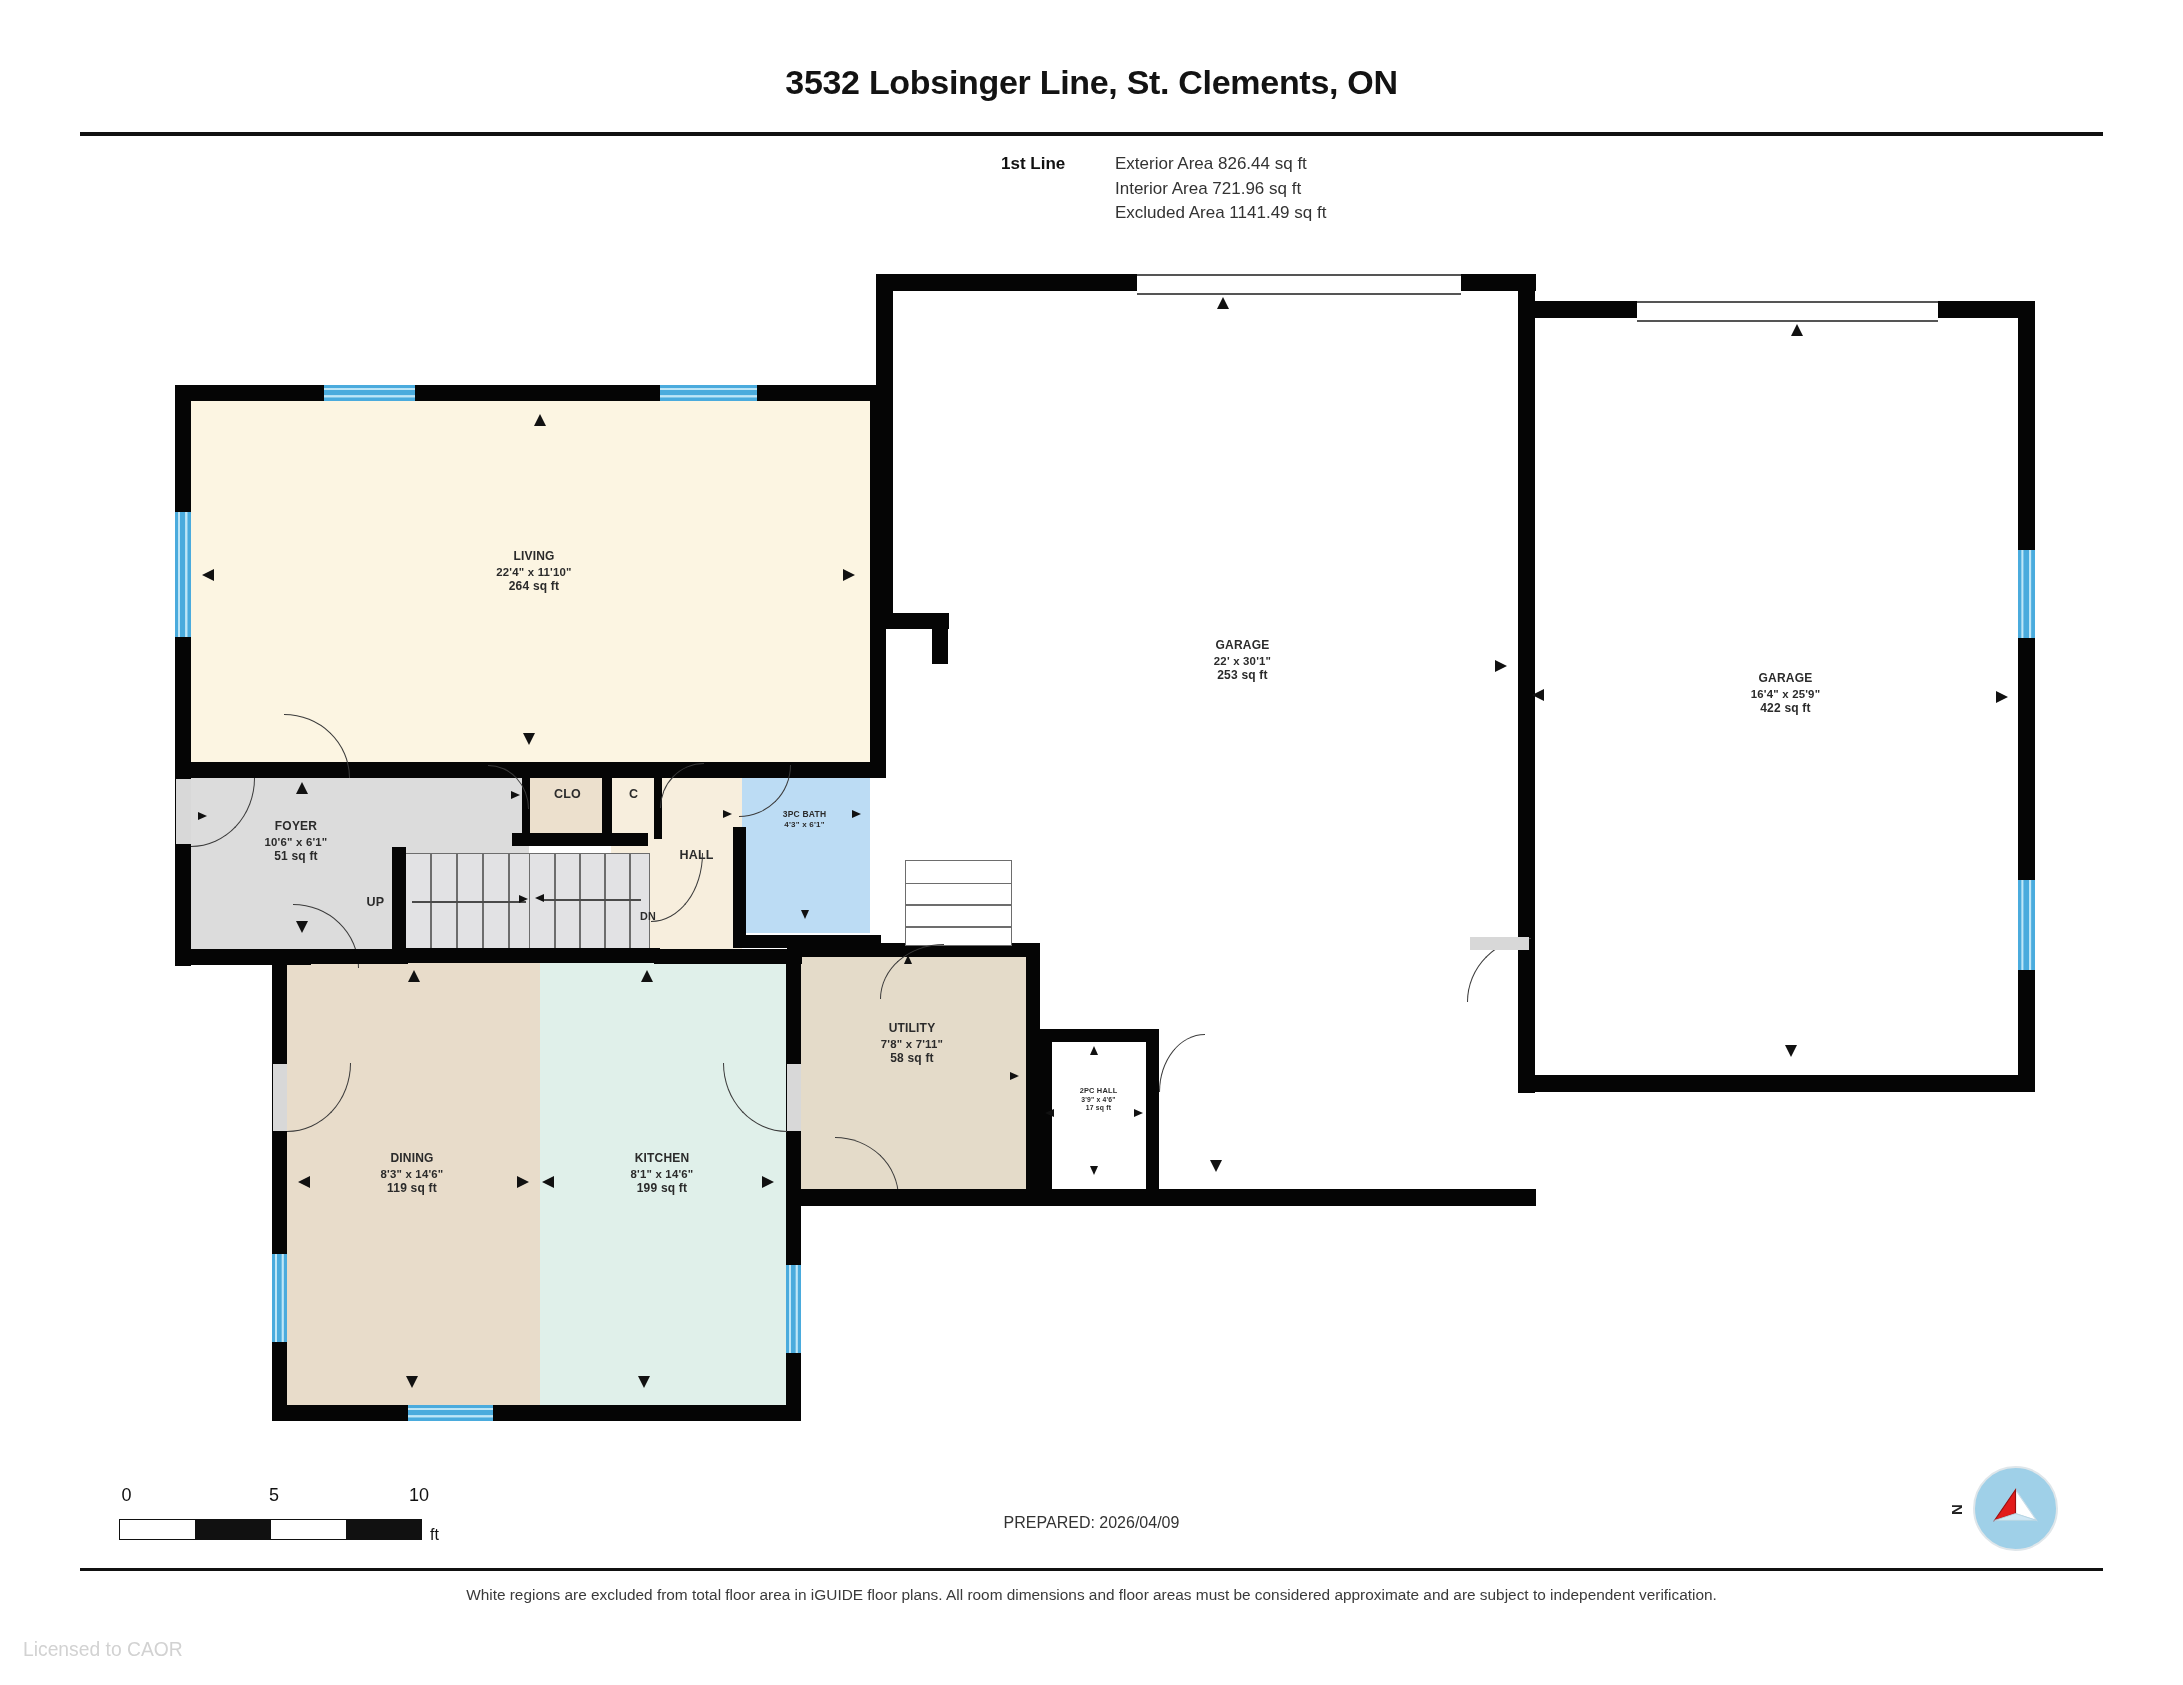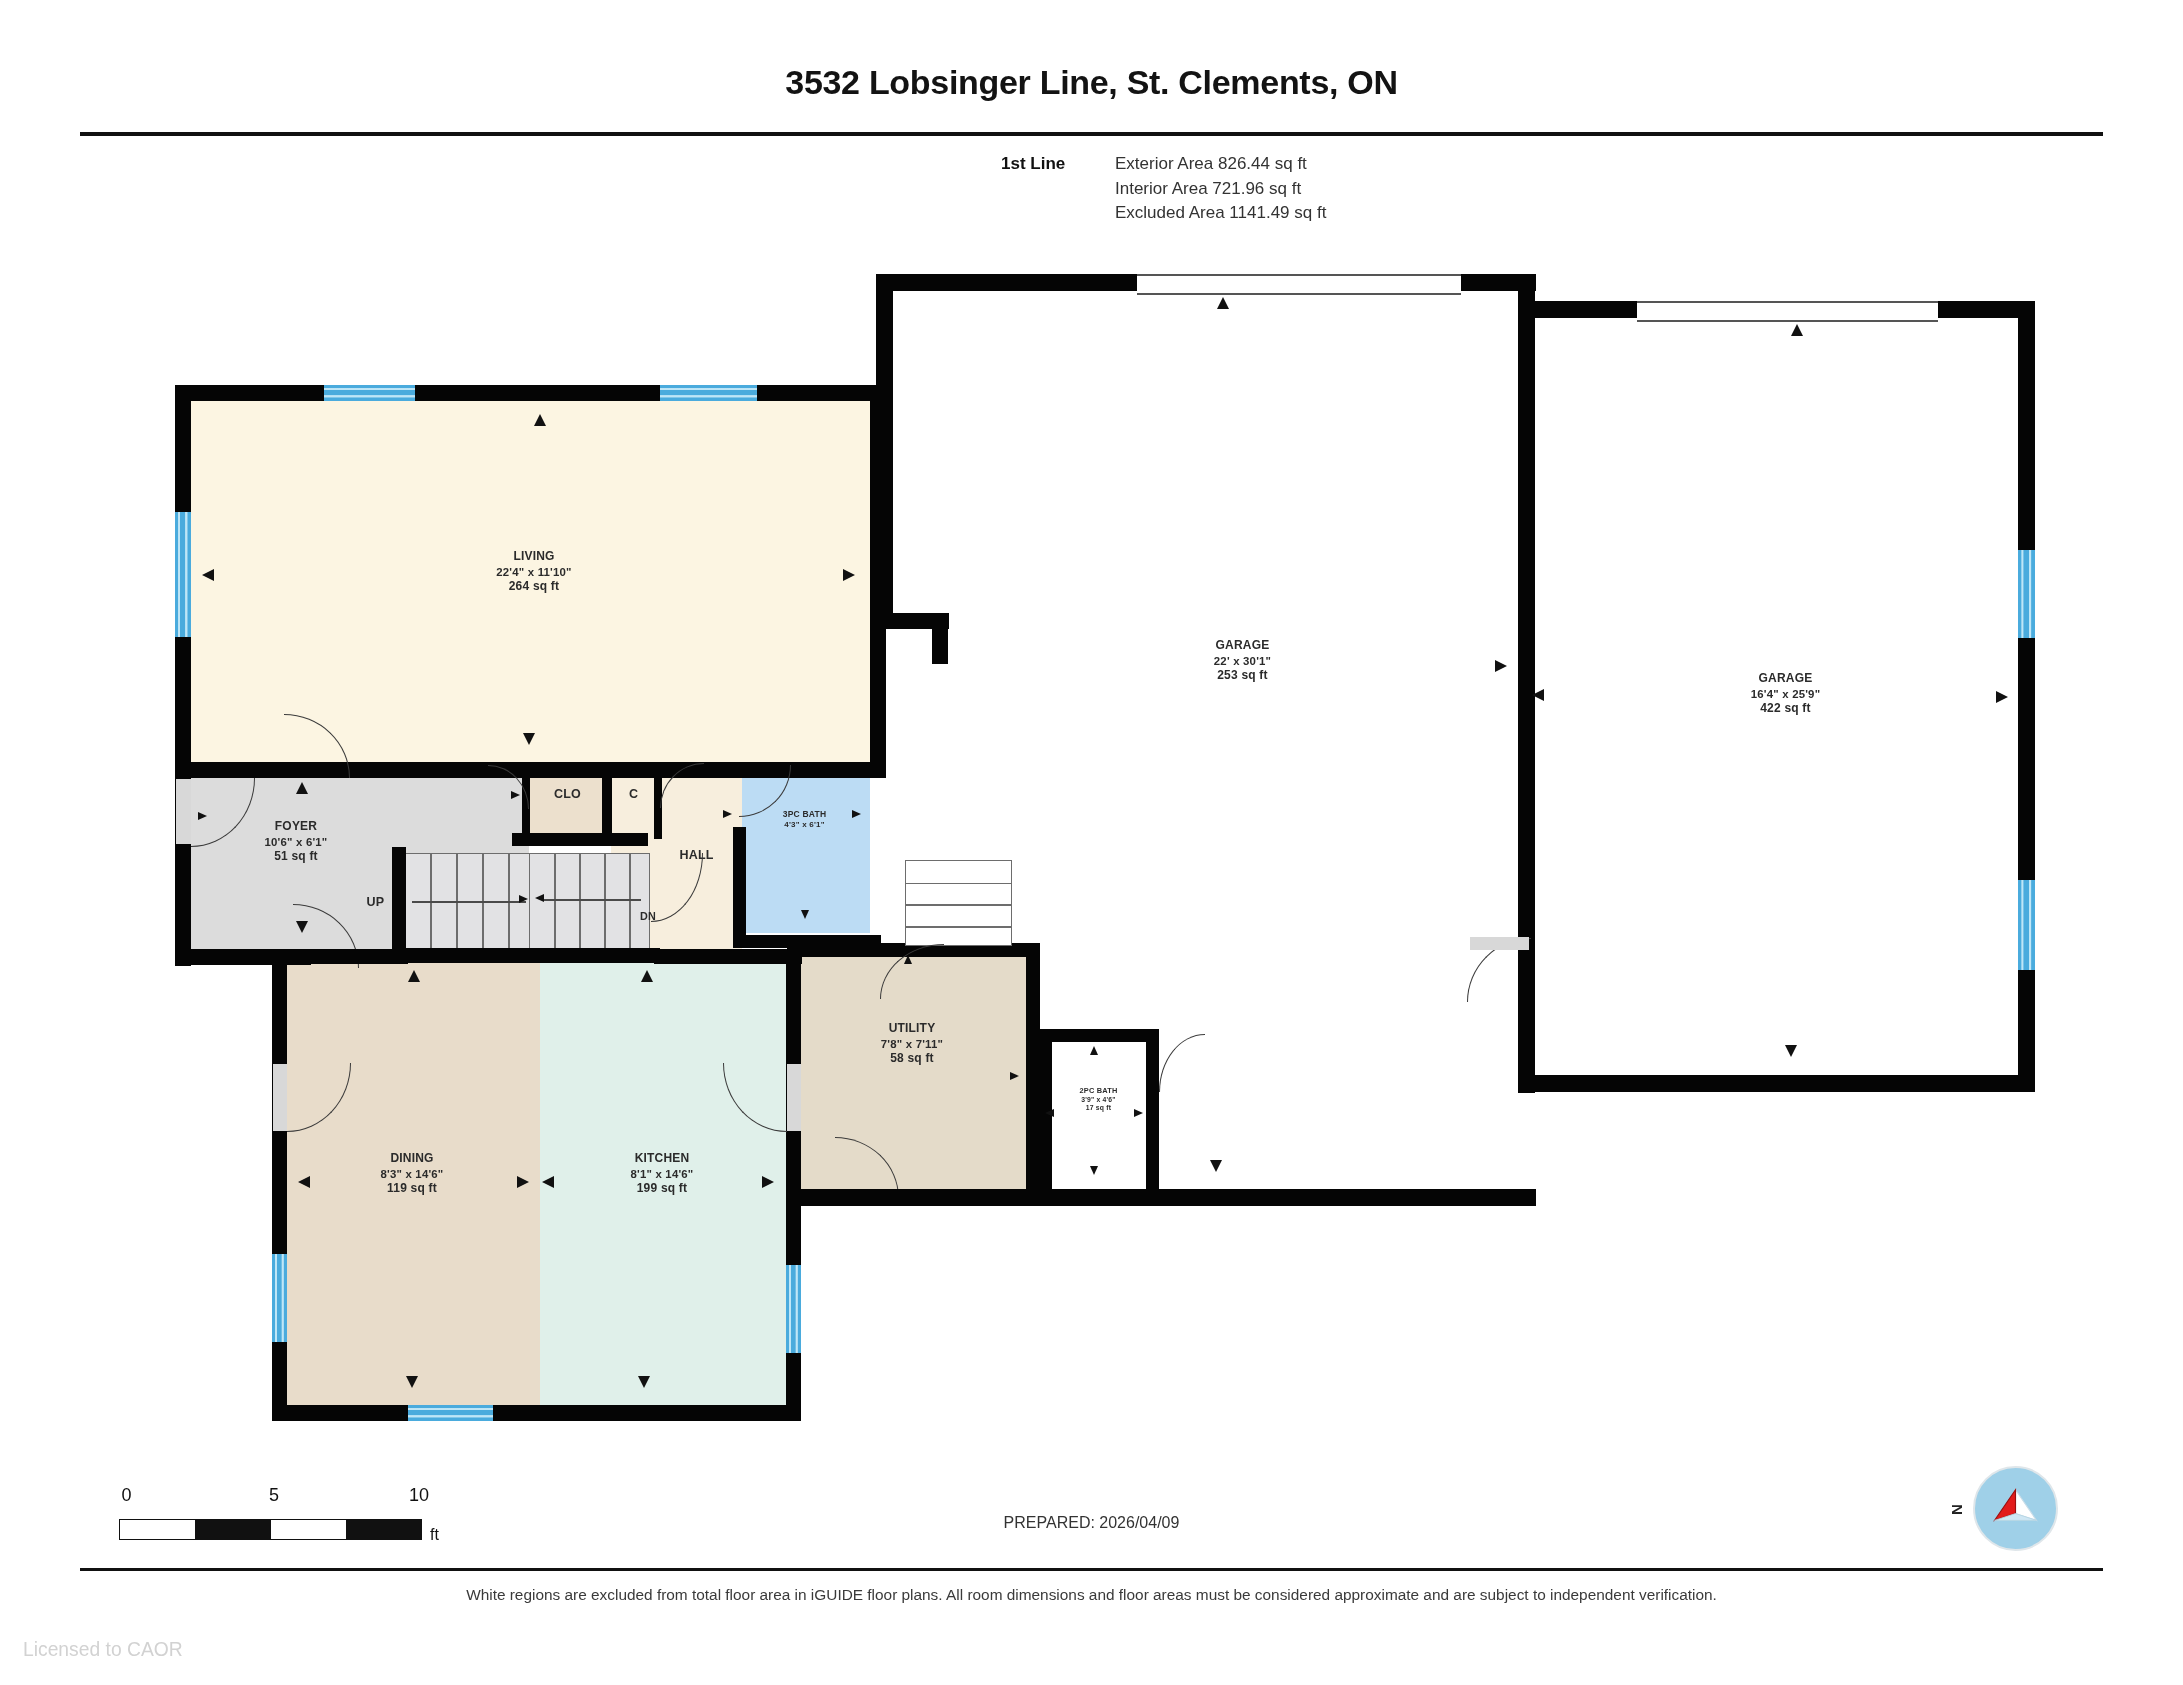--- a/index.html
+++ b/index.html
@@ -287,21 +287,21 @@
 
     <div class="wall" style="left:1039px;top:1029px;width:119px;height:12.5px;"></div>
     <div class="wall" style="left:1039px;top:1029px;width:12.5px;height:171px;"></div>
     <div class="wall" style="left:1146px;top:1029px;width:12.5px;height:171px;"></div>
     <div class="door swing-tl" style="left:1159px;top:1034px;width:45px;height:57px;"></div>
     <div class="arr sm up" style="left:1090px;top:1046px;"></div>
     <div class="arr sm lf" style="left:1045px;top:1109px;"></div>
     <div class="arr sm rt" style="left:1134px;top:1109px;"></div>
     <div class="arr sm dn" style="left:1090px;top:1166px;"></div>
     <div class="lbl tiny" style="left:1047px;top:1086px;width:103px;">
-      <div class="nm">2PC BATH</div>
+      <div class="nm">2PC HALL</div>
       <div class="dm">3'9" x 4'6"</div>
       <div class="sf">17 sq ft</div>
     </div>
 
     <div class="wall" style="left:876px;top:274px;width:17px;height:341px;"></div>
     <div class="wall" style="left:876px;top:274px;width:660px;height:17px;"></div>
     <div class="wall" style="left:1518px;top:274px;width:17px;height:819px;"></div>
     <div class="wall" style="left:801px;top:1189px;width:735px;height:17px;"></div>
     <div class="wall" style="left:1518px;top:1075px;width:188px;height:17px;"></div>
 

